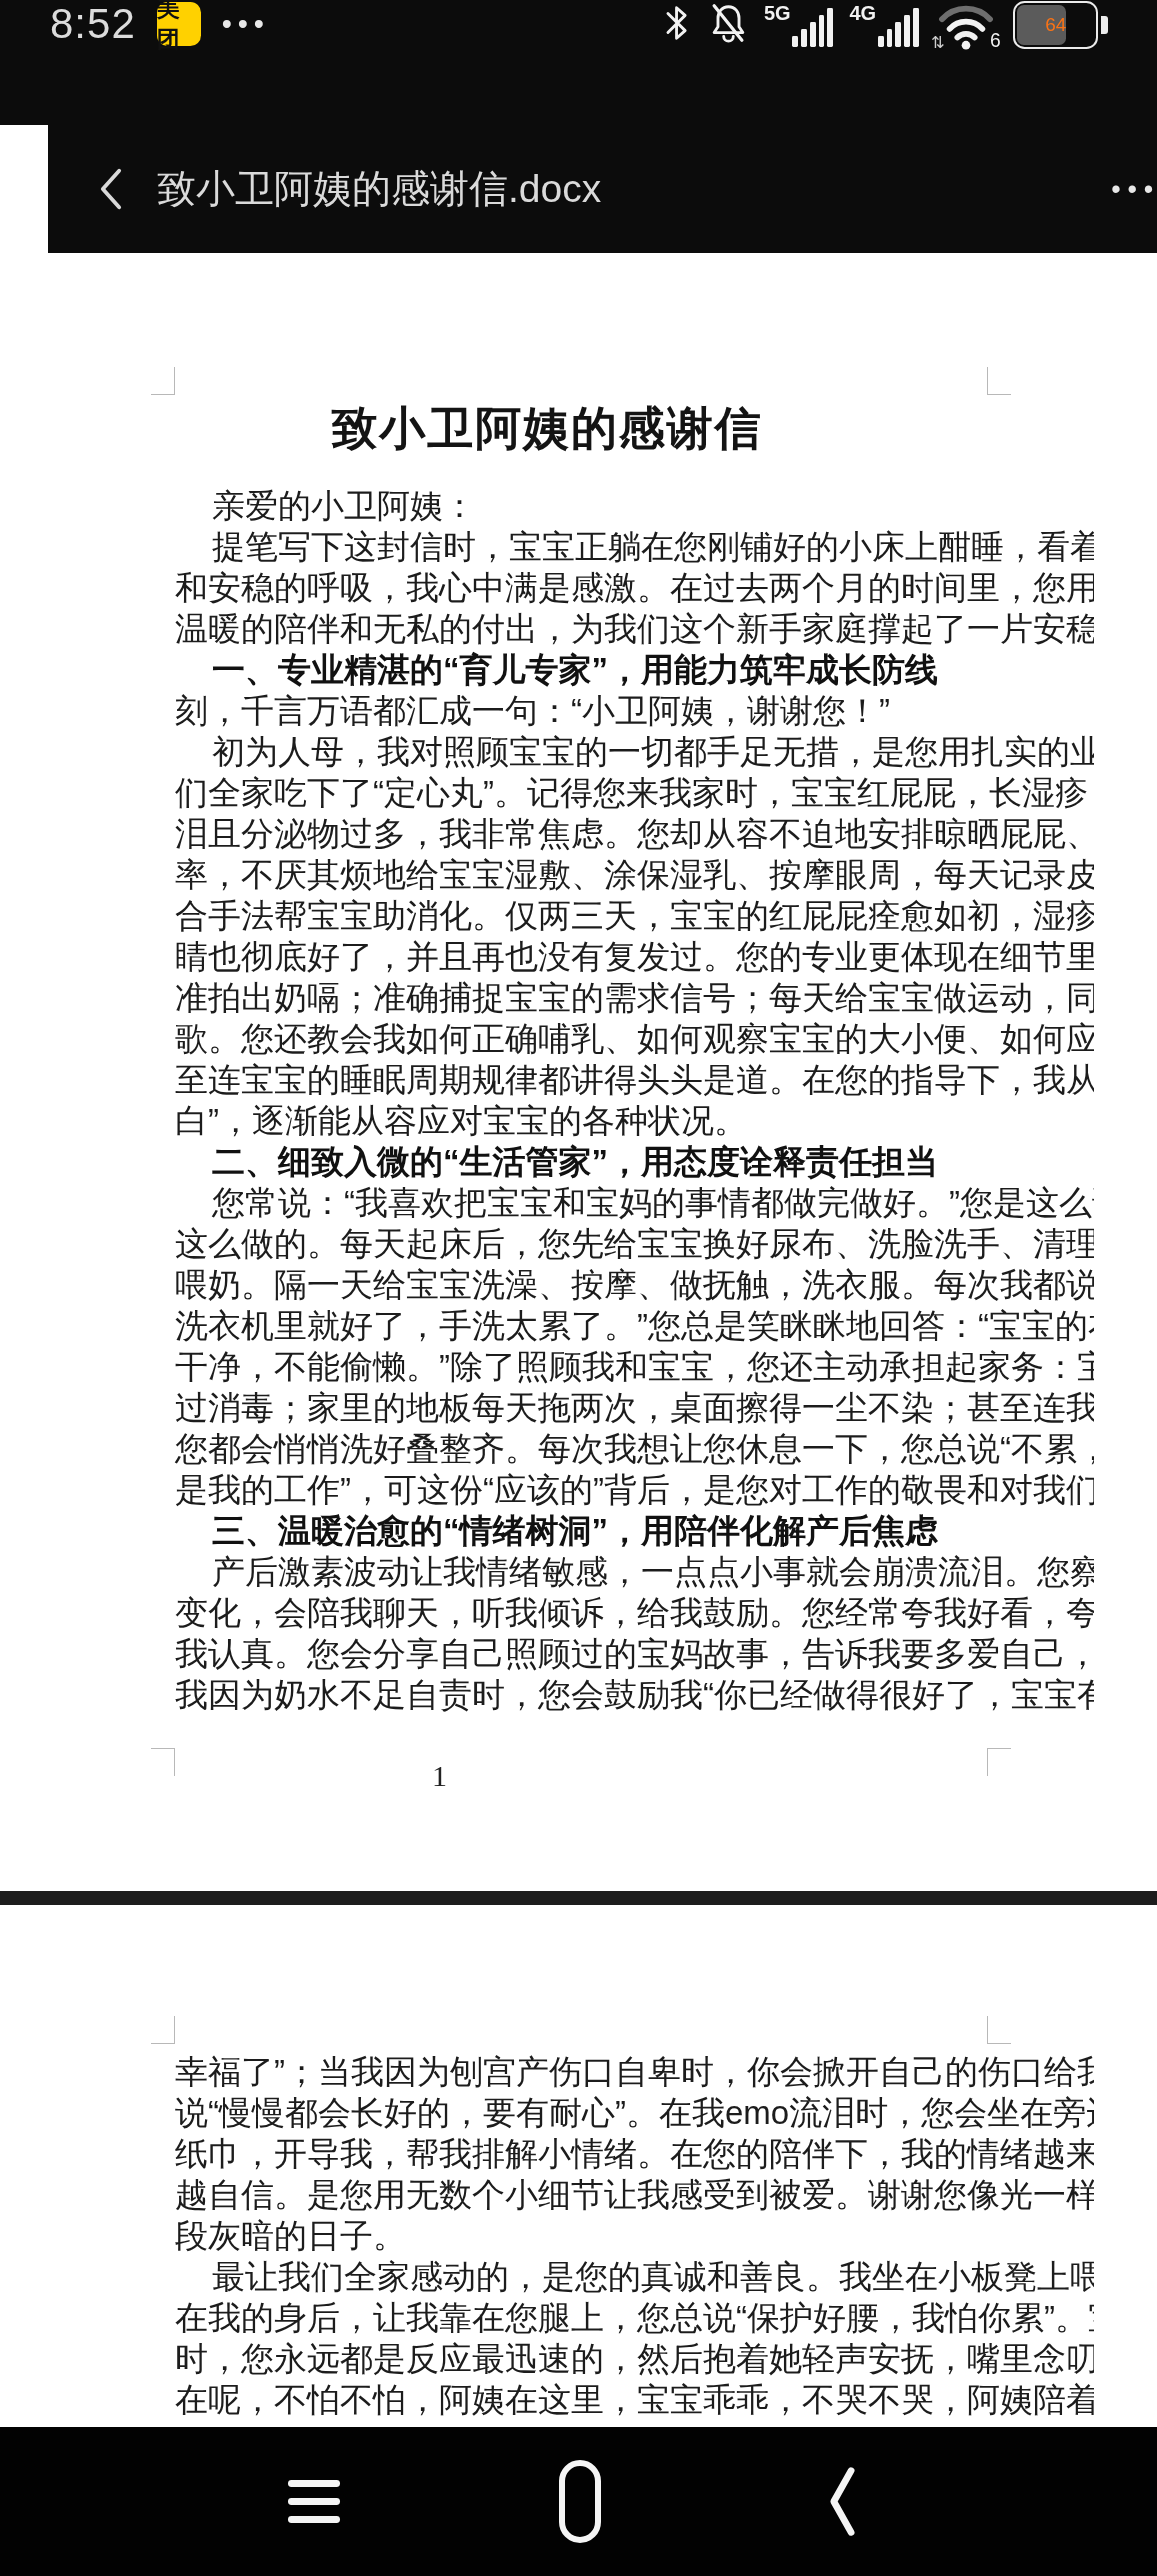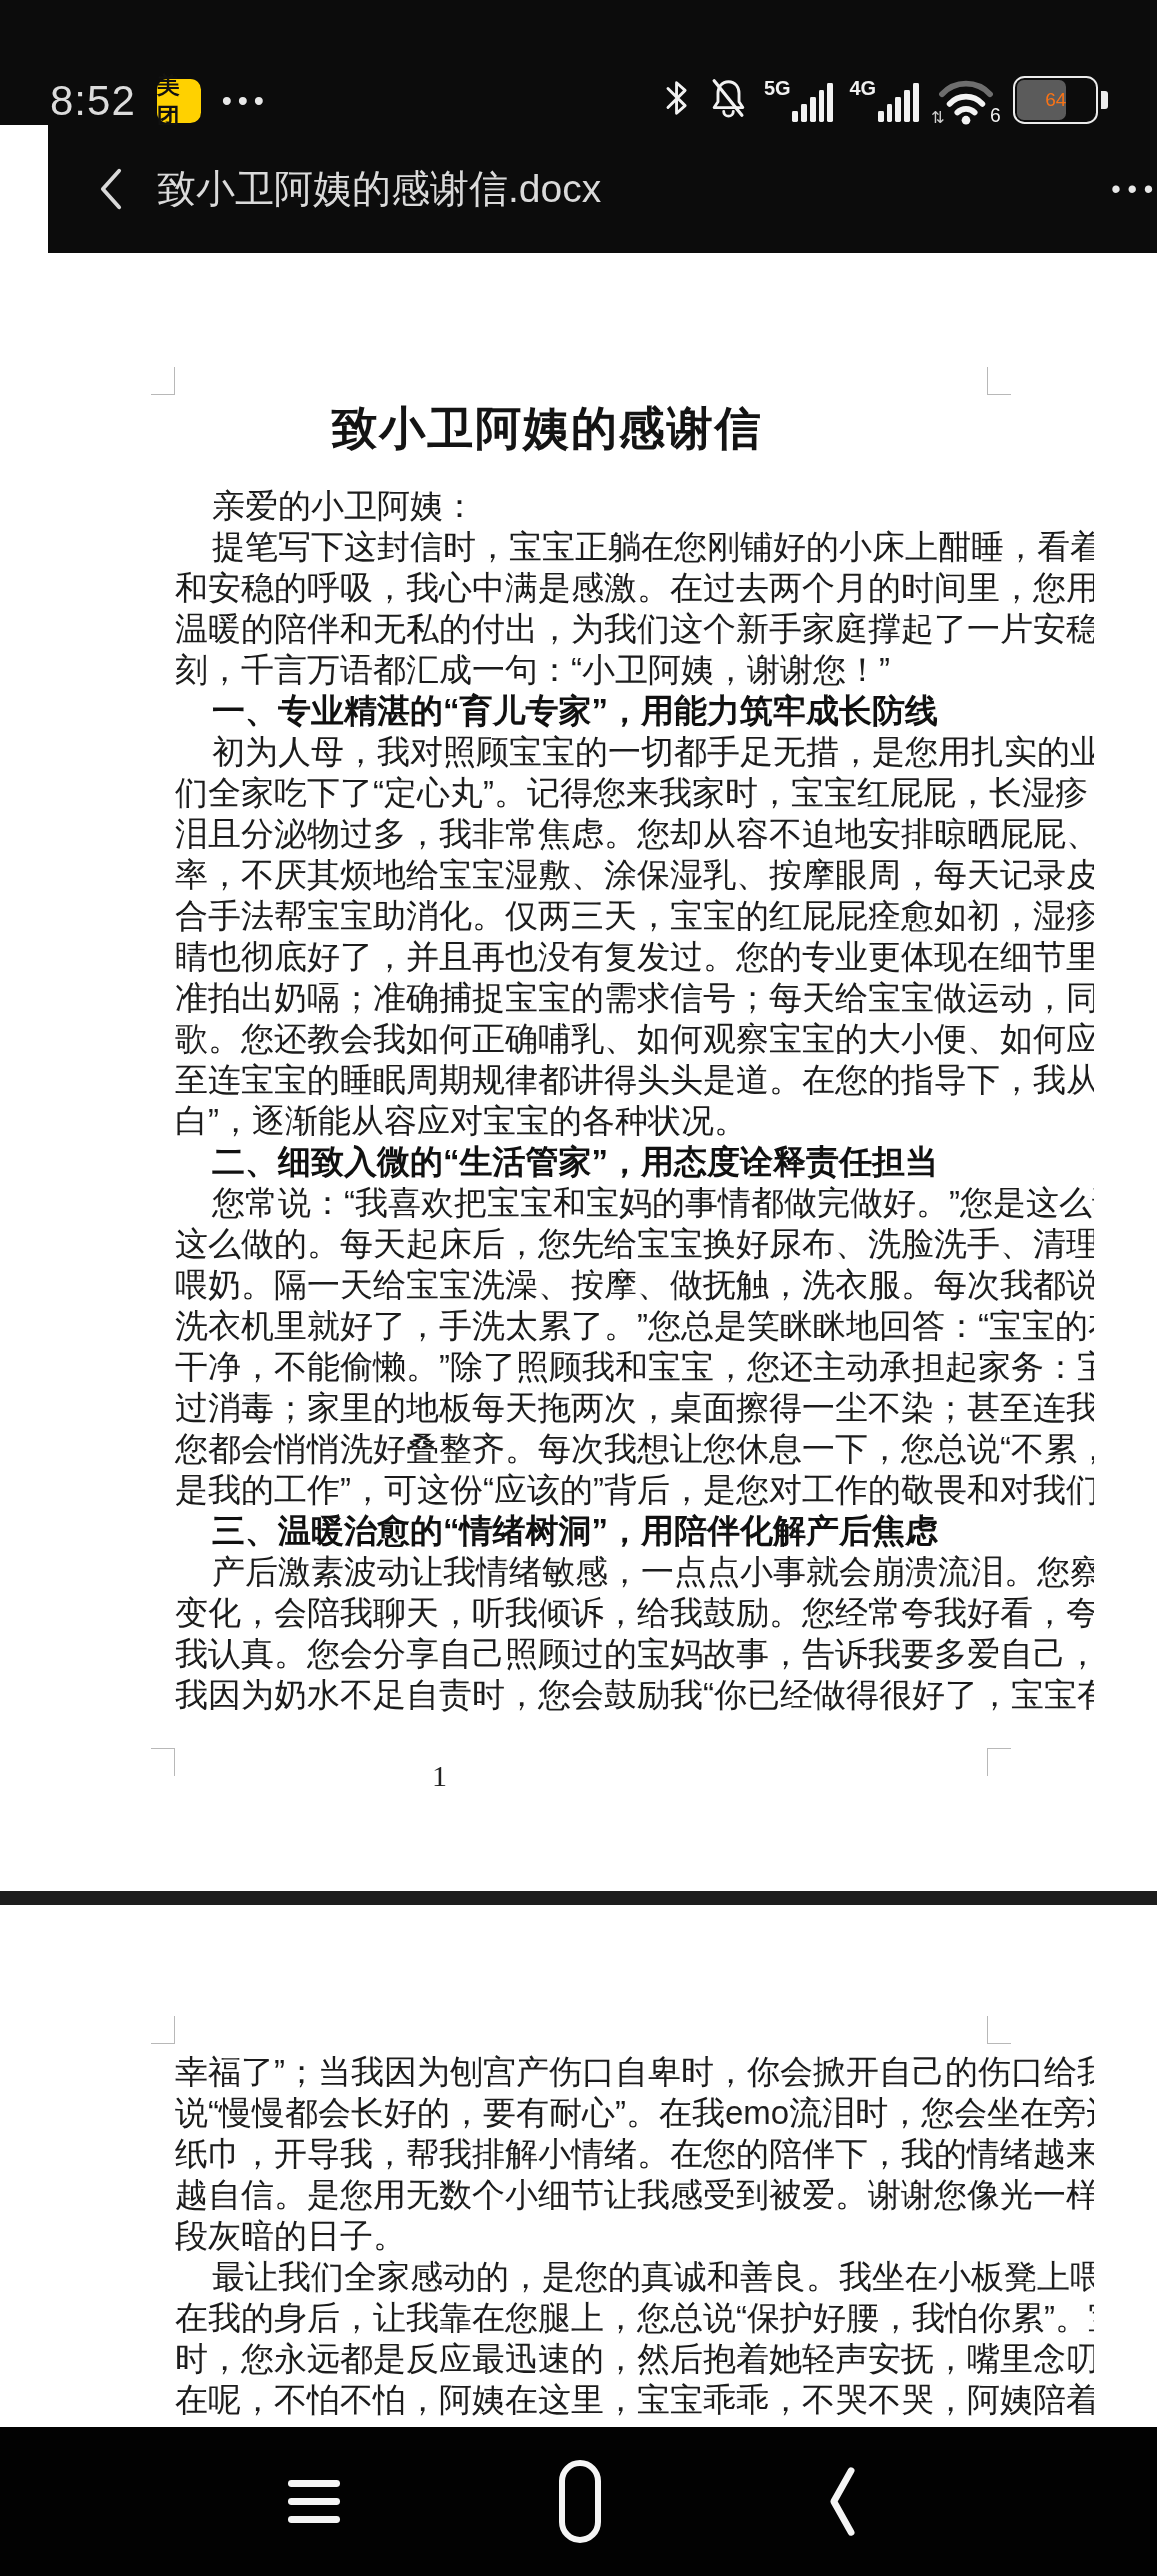--- a/index.html
+++ b/index.html
@@ -1,21 +1,21 @@
 <!DOCTYPE html>
 <html><head>
 <meta charset="utf-8">
 <style>
   html,body{margin:0;padding:0;background:#000;}
   .screen{position:relative;width:1158px;height:2576px;overflow:hidden;
           font-family:"Liberation Sans",sans-serif;background:#fff;}
 
   
   .statusbar{position:absolute;top:0;left:0;width:1158px;height:125px;background:#0c0c0c;
-             display:flex;align-items:flex-end;justify-content:space-between;
+             display:flex;align-items:flex-start;justify-content:space-between;
              padding:0 50px;box-sizing:border-box;color:#dcdcdc;}
   .sb-left{display:flex;align-items:center;gap:21px;}
   .sb-time{font-size:42px;font-weight:500;letter-spacing:1px;}
   .sb-badge{width:44px;height:44px;border-radius:10.6px;background:#FFD100;color:#111;
             display:flex;align-items:center;justify-content:center;
             font-size:23px;font-weight:700;letter-spacing:0;}
   .sb-dots{font-size:29px;letter-spacing:5.8px;color:#e8e8e8;line-height:1;}
   .sb-right{display:flex;align-items:center;gap:16.4px;}
   .sig{display:flex;align-items:flex-start;gap:0;}
   .sig .g{font-size:20px;font-weight:700;color:#f2f2f2;margin-right:1.9px;line-height:1;}
@@ -156,22 +156,22 @@
       <span class="mark tl"></span>
       <span class="mark tr"></span>
       <span class="mark bl"></span>
       <span class="mark br"></span>
       <h1 class="doc-title">致小卫阿姨的感谢信</h1>
       <div class="doc-lines p1-lines">
           <div class="tline ind">亲爱的小卫阿姨：</div>
           <div class="tline ind">提笔写下这封信时，宝宝正躺在您刚铺好的小床上酣睡，看着她红润的小脸</div>
           <div class="tline">和安稳的呼吸，我心中满是感激。在过去两个月的时间里，您用专业的技能、</div>
           <div class="tline">温暖的陪伴和无私的付出，为我们这个新手家庭撑起了一片安稳的天地。此</div>
+          <div class="tline bold ind">一、专业精湛的“育儿专家”，用能力筑牢成长防线</div>
           <div class="tline">刻，千言万语都汇成一句：“小卫阿姨，谢谢您！”</div>
-          <div class="tline bold ind">一、专业精湛的“育儿专家”，用能力筑牢成长防线</div>
           <div class="tline ind">初为人母，我对照顾宝宝的一切都手足无措，是您用扎实的业务能力，让我</div>
           <div class="tline">们全家吃下了“定心丸”。记得您来我家时，宝宝红屁屁，长湿疹，右眼流眼</div>
           <div class="tline">泪且分泌物过多，我非常焦虑。您却从容不迫地安排晾晒屁屁、调整喂养频</div>
           <div class="tline">率，不厌其烦地给宝宝湿敷、涂保湿乳、按摩眼周，每天记录皮肤变化，还结</div>
           <div class="tline">合手法帮宝宝助消化。仅两三天，宝宝的红屁屁痊愈如初，湿疹消失不见，眼</div>
           <div class="tline">睛也彻底好了，并且再也没有复发过。您的专业更体现在细节里：每次都能精</div>
           <div class="tline">准拍出奶嗝；准确捕捉宝宝的需求信号；每天给宝宝做运动，同时唱着童谣儿</div>
           <div class="tline">歌。您还教会我如何正确哺乳、如何观察宝宝的大小便、如何应对肠胀气，甚</div>
           <div class="tline">至连宝宝的睡眠周期规律都讲得头头是道。在您的指导下，我从一个“育儿小</div>
           <div class="tline">白”，逐渐能从容应对宝宝的各种状况。</div>

